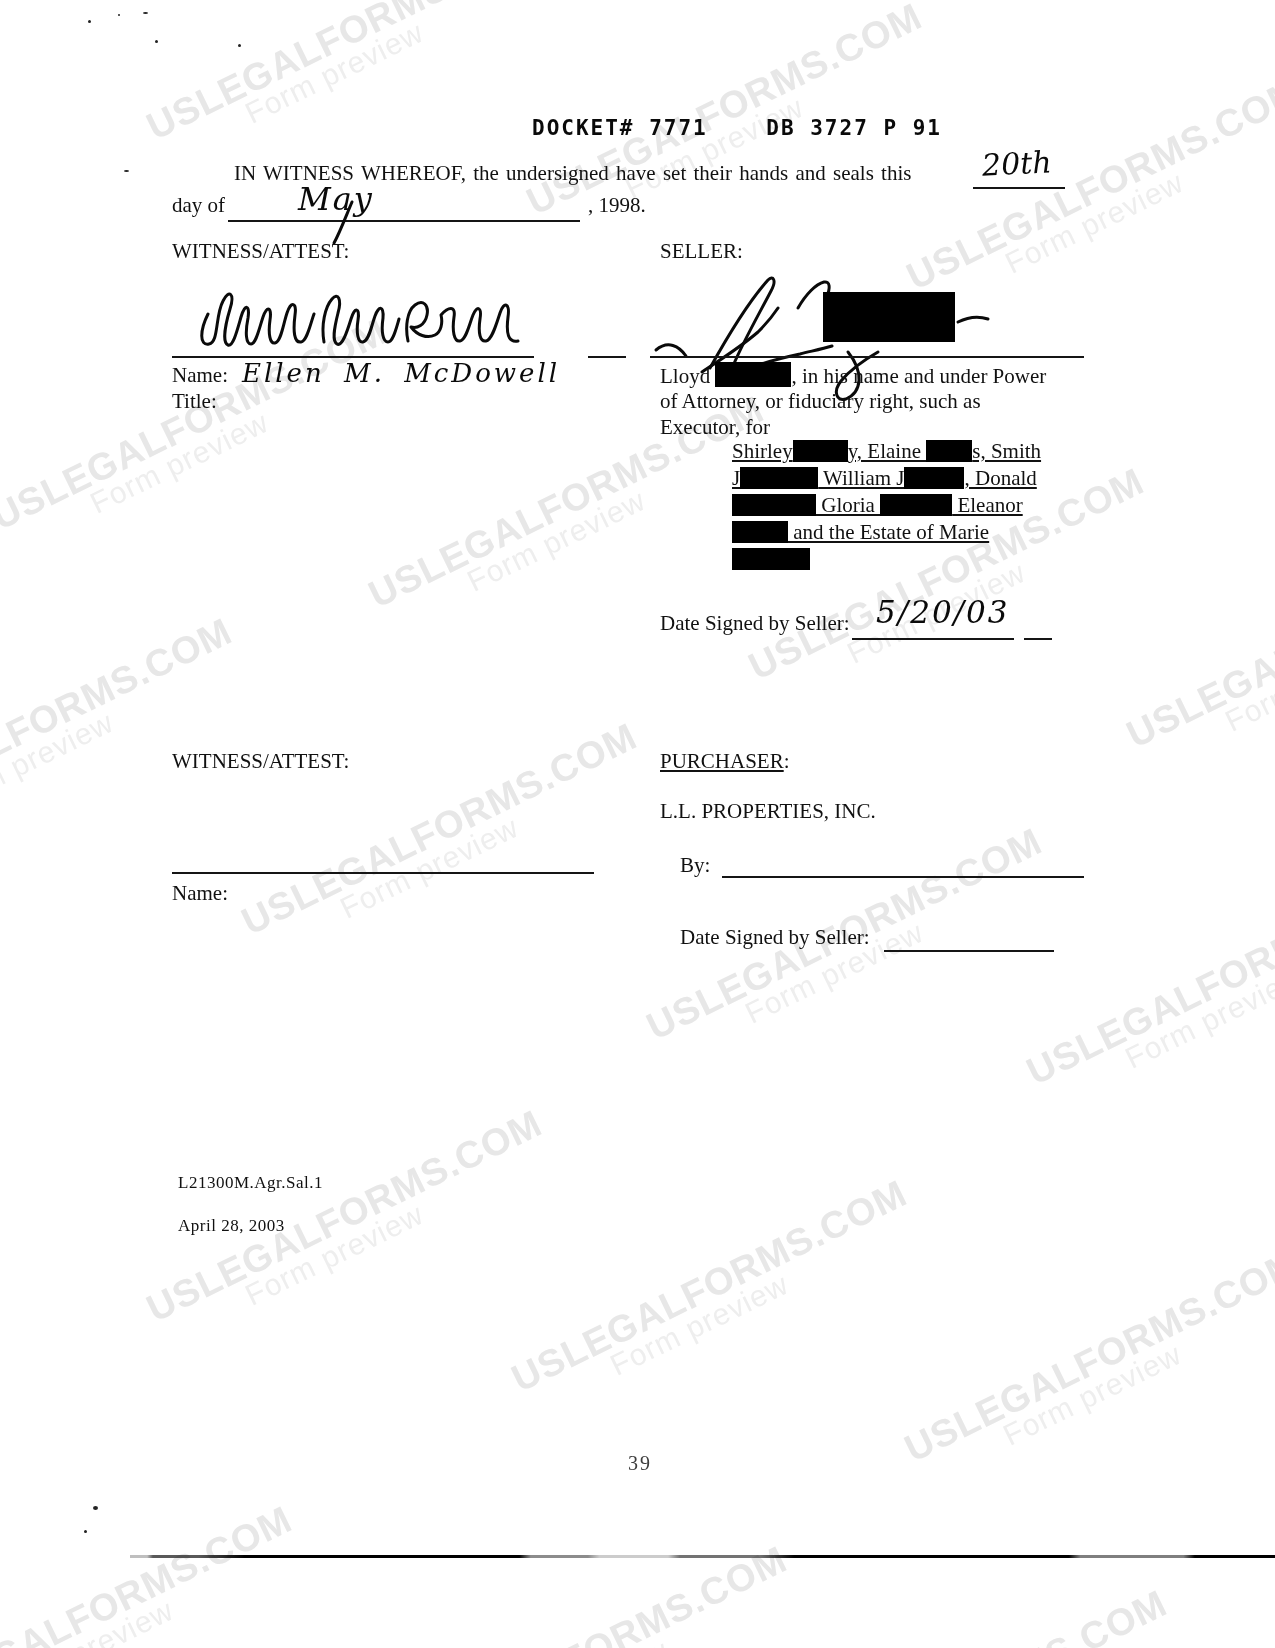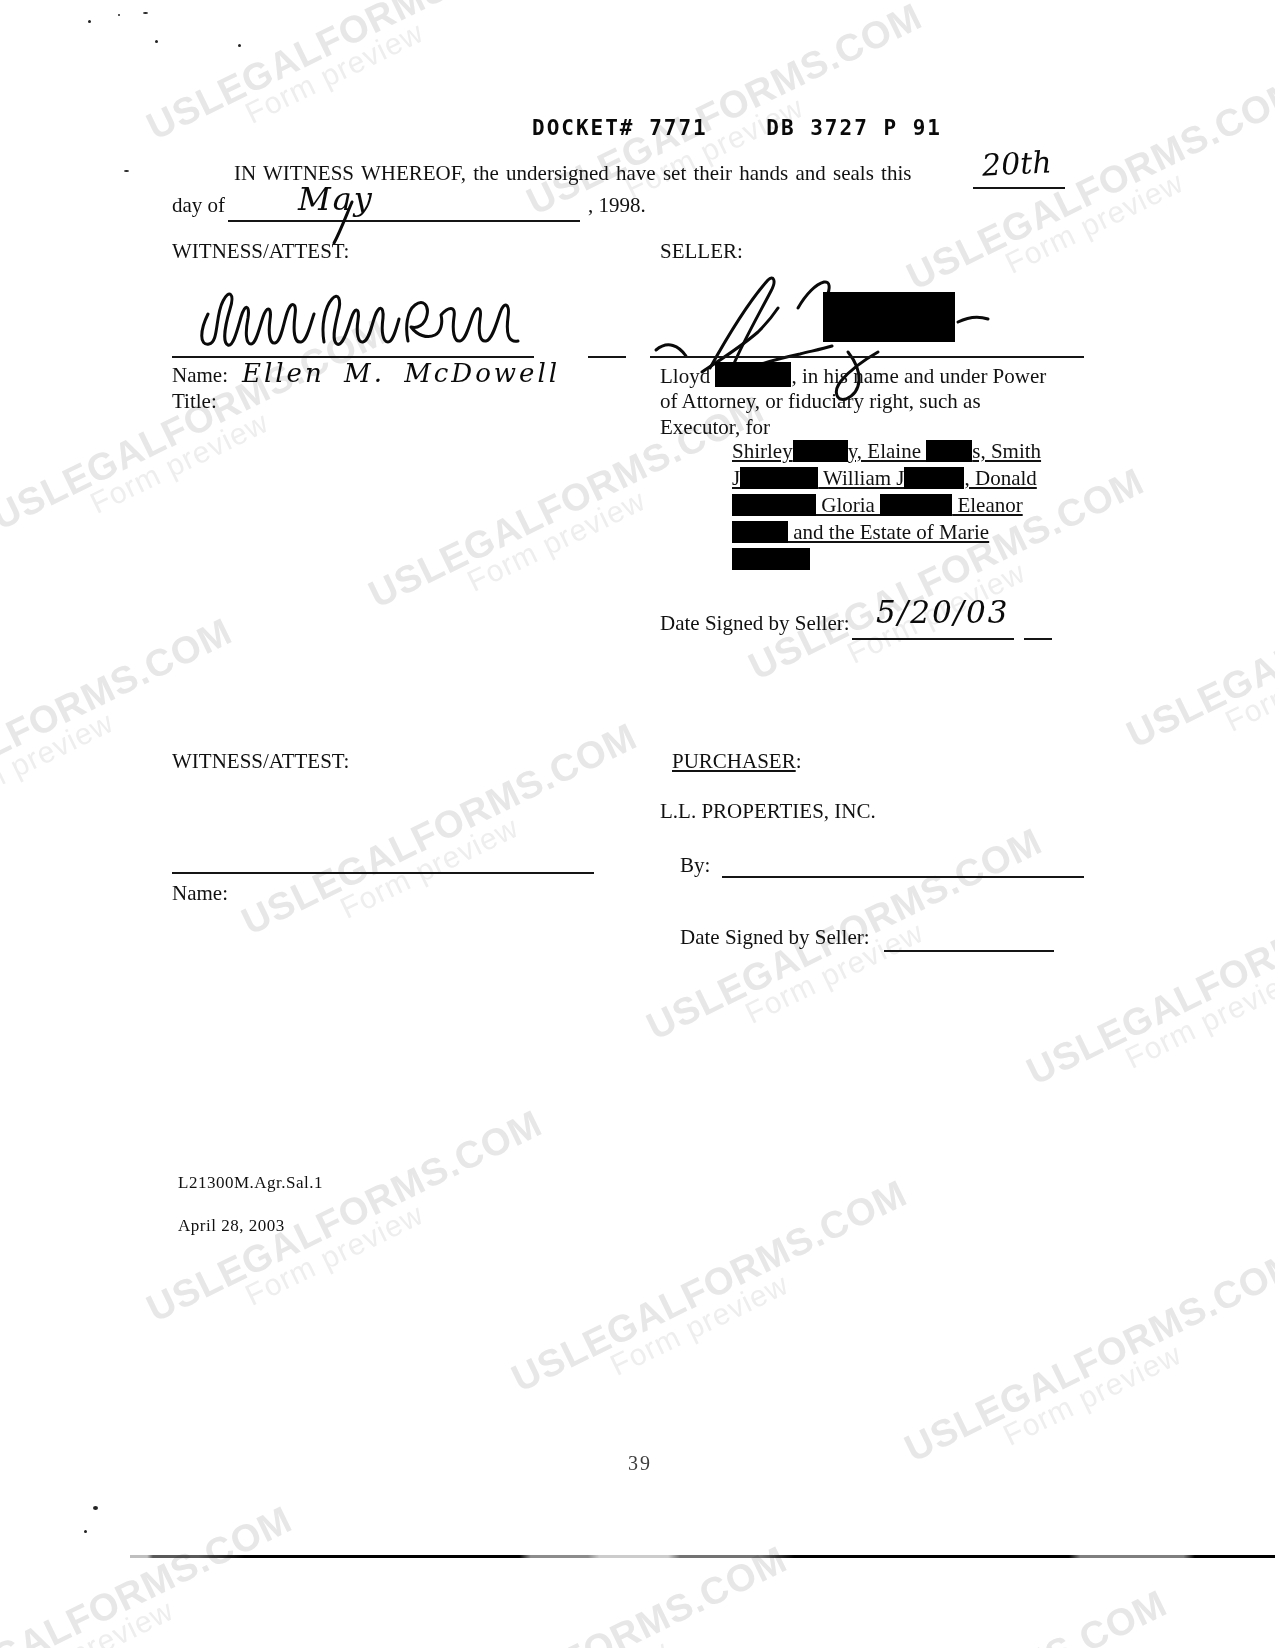--- a/index.html
+++ b/index.html
@@ -38,21 +38,21 @@
     margin-top:36px;
   }
   .uline{position:absolute;height:2px;background:#151515;}
   .hand{
     font-family:"DejaVu Serif", serif;
     font-style:italic;color:#0a0a0a;
   }
   .rbox{position:absolute;background:#000;}
   .redact{display:inline-block;height:22px;background:#000;vertical-align:-4px;}
   .name-line{font-size:21px;line-height:27px;white-space:pre;text-decoration:underline;}
-  .underlined{text-decoration:underline;margin-left:12px;}
+  .underlined{text-decoration:underline;}
   .small{font-size:17px;letter-spacing:0.5px;}
   .pagenum{font-size:20px;color:#3d3d3d;letter-spacing:2px;}
   .scanline{
     position:absolute;height:3px;
     background:linear-gradient(90deg,
       rgba(0,0,0,.25) 0 1.5%, rgba(0,0,0,.65) 2% 6%, #000 10% 34%,
       rgba(0,0,0,.45) 35% 40%, rgba(0,0,0,.2) 41% 47%, rgba(0,0,0,.55) 48% 55%,
       #000 58% 82%, rgba(0,0,0,.5) 83% 92%, #000 93% 100%);
   }
   .speck{position:absolute;background:#222;border-radius:50%;}

